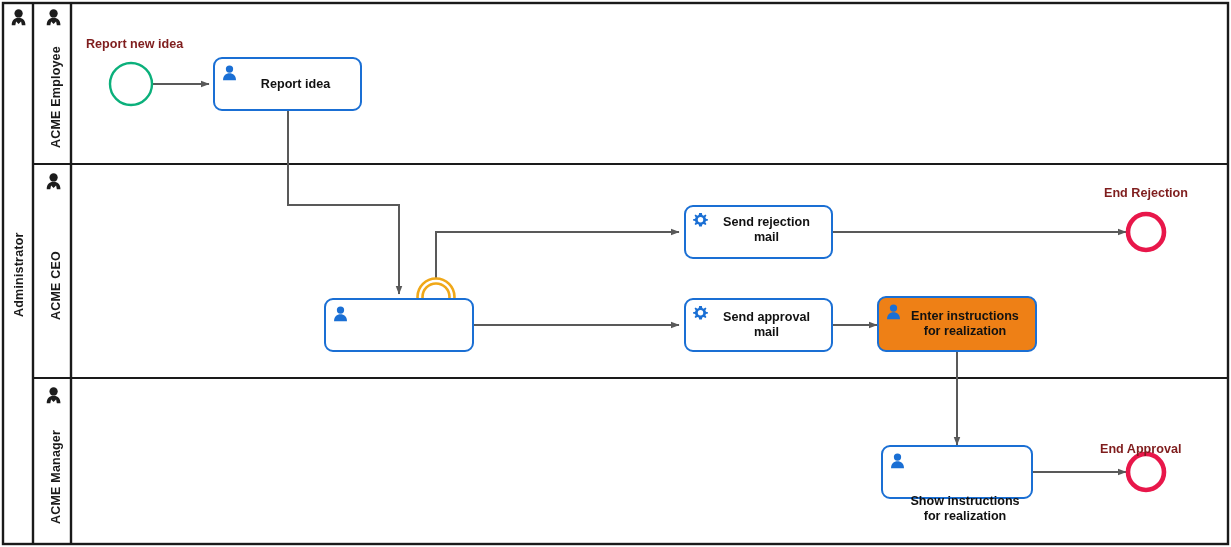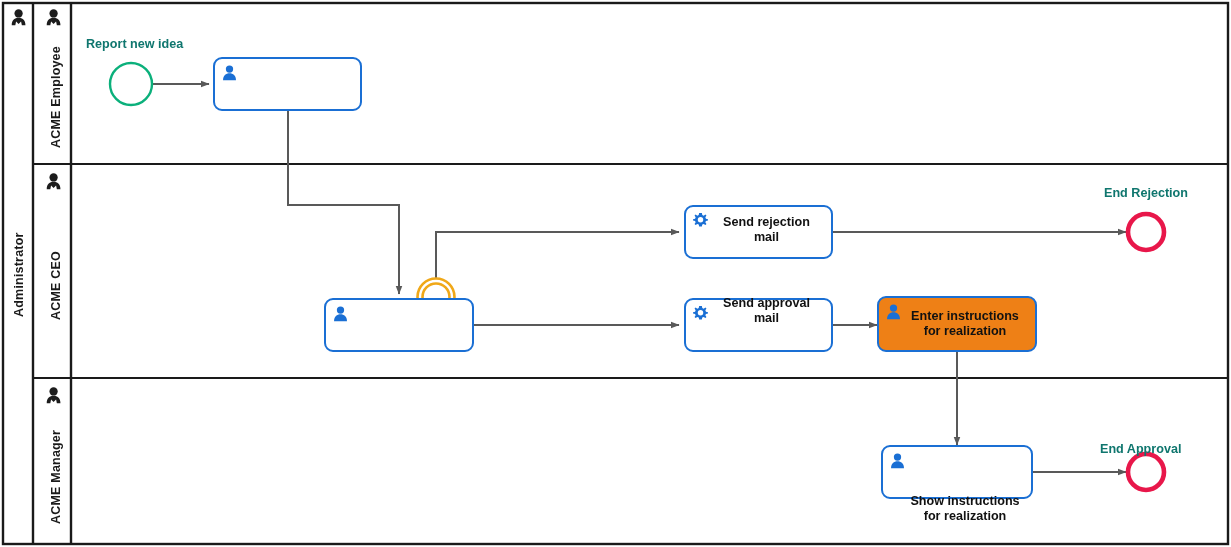--- a/index.html
+++ b/index.html
@@ -46,21 +46,21 @@
     display: flex;
     align-items: center;
     justify-content: center;
     pointer-events: none;
     white-space: pre-line;
   }
   .event-label {
     position: absolute;
     font-size: 12.6px;
     font-weight: bold;
-    color: #0f766e;
+    color: #7f1d1d;
     text-align: center;
     white-space: nowrap;
   }
   .task-box {
     position: absolute;
     box-sizing: border-box;
     border: 2px solid #1a6fd4;
     border-radius: 9px;
     background: #ffffff;
   }
@@ -152,20 +152,21 @@
   <div class="lane-label" style="left:41px; top:34px; width:29px; height:126px;">ACME Employee</div>
   <div class="lane-label" style="left:41px; top:198px; width:29px; height:176px;">ACME CEO</div>
   <div class="lane-label" style="left:41px; top:412px; width:29px; height:130px;">ACME Manager</div>
 
   <div class="task-box" style="left:213px; top:57px; width:149px; height:54px;">
     <svg class="icon-mark" style="left:6px; top:5px;" viewBox="0 0 20 20">
       <circle cx="10" cy="6" r="4.3" fill="#1a6fd4"></circle>
       <path d="M2.4,19 C2.4,13.6 5.8,11 10,11 C14.2,11 17.6,13.6 17.6,19 z" fill="#1a6fd4"></path>
     </svg>
   </div>
+  <div class="node-label" style="left:229px; top:57px; width:133px; height:54px;">Report idea</div>
 
   <div class="task-box" style="left:324px; top:298px; width:150px; height:54px;">
     <svg class="icon-mark" style="left:6px; top:5px;" viewBox="0 0 20 20">
       <circle cx="10" cy="6" r="4.3" fill="#1a6fd4"></circle>
       <path d="M2.4,19 C2.4,13.6 5.8,11 10,11 C14.2,11 17.6,13.6 17.6,19 z" fill="#1a6fd4"></path>
     </svg>
   </div>
 
   <div class="task-box" style="left:684px; top:205px; width:149px; height:54px;">
     <svg class="icon-mark" style="left:6px; top:5px;" viewBox="0 0 20 20">
@@ -175,21 +176,21 @@
   </div>
   <div class="node-label" style="left:700px; top:205px; width:133px; height:50px;">Send rejection
 mail</div>
 
   <div class="task-box" style="left:684px; top:298px; width:149px; height:54px;">
     <svg class="icon-mark" style="left:6px; top:5px;" viewBox="0 0 20 20">
       <path fill="#1a6fd4" d="M10,1.2 L11.6,1.2 L12.1,3.6 L13.7,4.3 L15.8,3.0 L17.0,4.2 L15.7,6.3 L16.4,7.9 L18.8,8.4 L18.8,10.0 L16.4,10.5 L15.7,12.1 L17.0,14.2 L15.8,15.4 L13.7,14.1 L12.1,14.8 L11.6,17.2 L10,17.2 L8.4,17.2 L7.9,14.8 L6.3,14.1 L4.2,15.4 L3.0,14.2 L4.3,12.1 L3.6,10.5 L1.2,10.0 L1.2,8.4 L3.6,7.9 L4.3,6.3 L3.0,4.2 L4.2,3.0 L6.3,4.3 L7.9,3.6 L8.4,1.2 z"></path>
       <circle cx="10" cy="9.2" r="3.2" fill="#ffffff"></circle>
     </svg>
   </div>
-  <div class="node-label" style="left:700px; top:284px; width:133px; height:54px;">Send approval
+  <div class="node-label" style="left:700px; top:298px; width:133px; height:54px;">Send approval
 mail</div>
 
   <div class="task-box highlight" style="left:877px; top:296px; width:160px; height:56px;">
     <svg class="icon-mark" style="left:6px; top:5px;" viewBox="0 0 20 20">
       <circle cx="10" cy="6" r="4.3" fill="#1a6fd4"></circle>
       <path d="M2.4,19 C2.4,13.6 5.8,11 10,11 C14.2,11 17.6,13.6 17.6,19 z" fill="#1a6fd4"></path>
     </svg>
   </div>
   <div class="node-label" style="left:893px; top:296px; width:144px; height:56px;">Enter instructions
 for realization</div>

